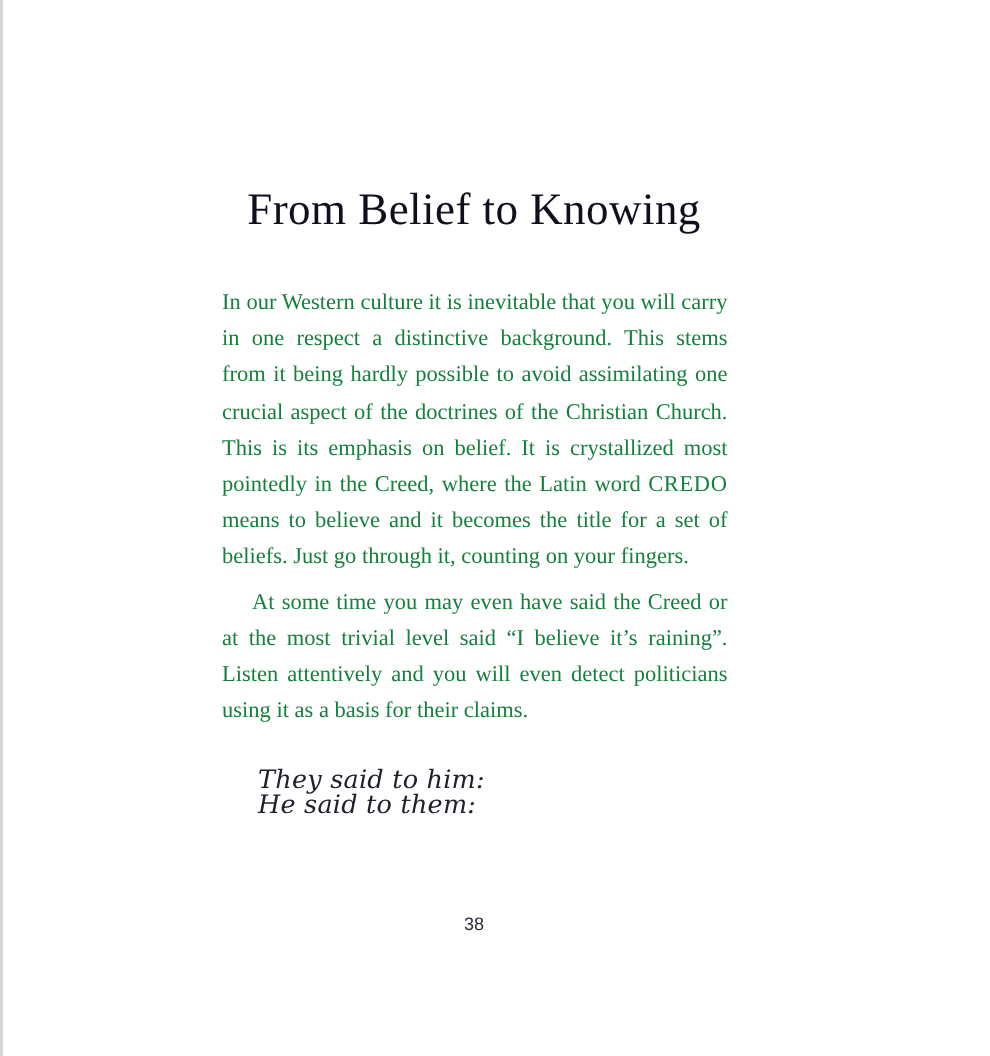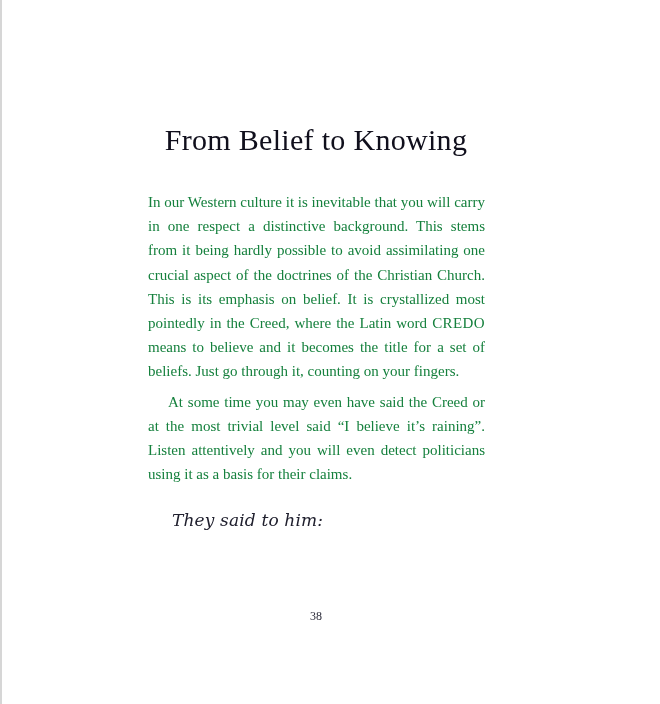--- a/index.html
+++ b/index.html
@@ -103,21 +103,21 @@
     white-space: nowrap;
   }
 
   
   .page-number {
     position: absolute;
     left: 0;
     top: 609px;
     width: 632px;
     text-align: center;
-    font-family: Liberation Serif, serif;
+    font-family: Liberation Sans, sans-serif;
     font-size: 12px;
     color: #2a2a38;
     line-height: 14px;
   }
 </style>
 </head>
 <body>
 
 <div class="page-edge-left"></div>
 
@@ -129,17 +129,18 @@
 
     <p class="body-paragraph"><span>In our Western culture it is inevitable that you will carry in one respect a distinctive background. This stems from it being hardly possible to avoid assimilating one crucial aspect of the doctrines of the Christian Church. This is its emphasis on belief. It is crystallized most pointedly in the Creed, where the Latin word </span><span class="smallcaps">CREDO</span><span> means to believe and it becomes the title for a set of beliefs. Just go through it, counting on your fingers.</span></p>
 
     <p class="body-paragraph indented">At some time you may even have said the Creed or at the most trivial level said “I believe it’s raining”. Listen attentively and you will even detect politicians using it as a basis for their claims.</p>
 
 
   </div>
 
   <div class="quote-block">
     <p class="quote-line">They said to him:</p>
+    <p class="quote-line">He said to them:</p>
   </div>
 
   <div class="page-number">38</div>
 
 </div>
 
 </body></html>

